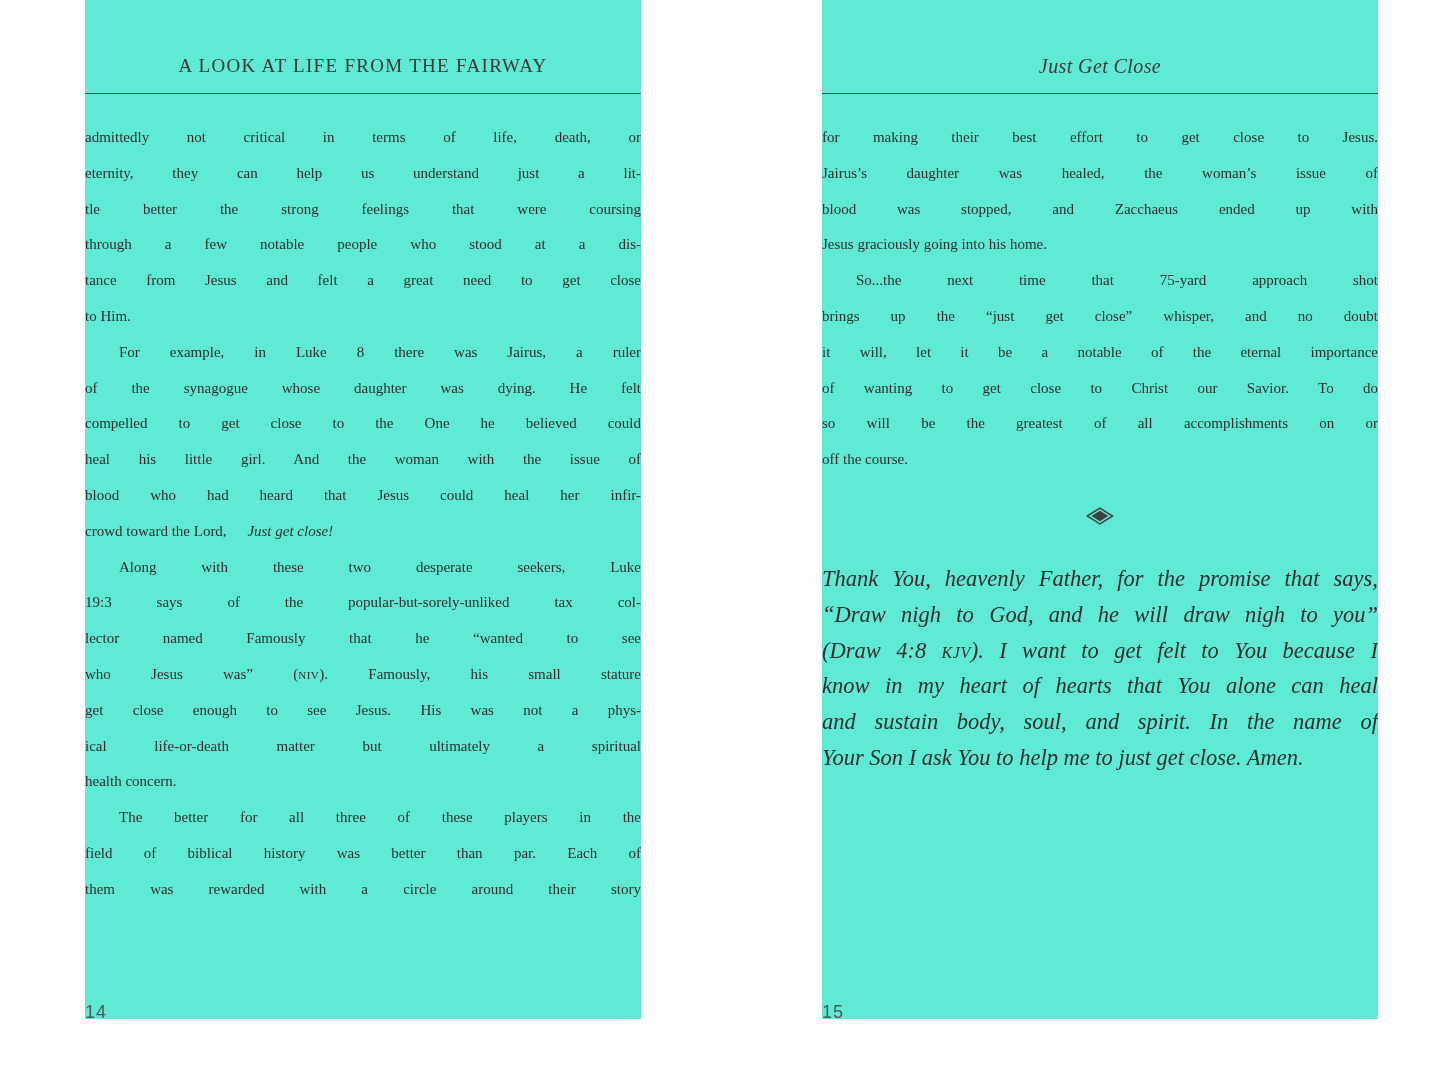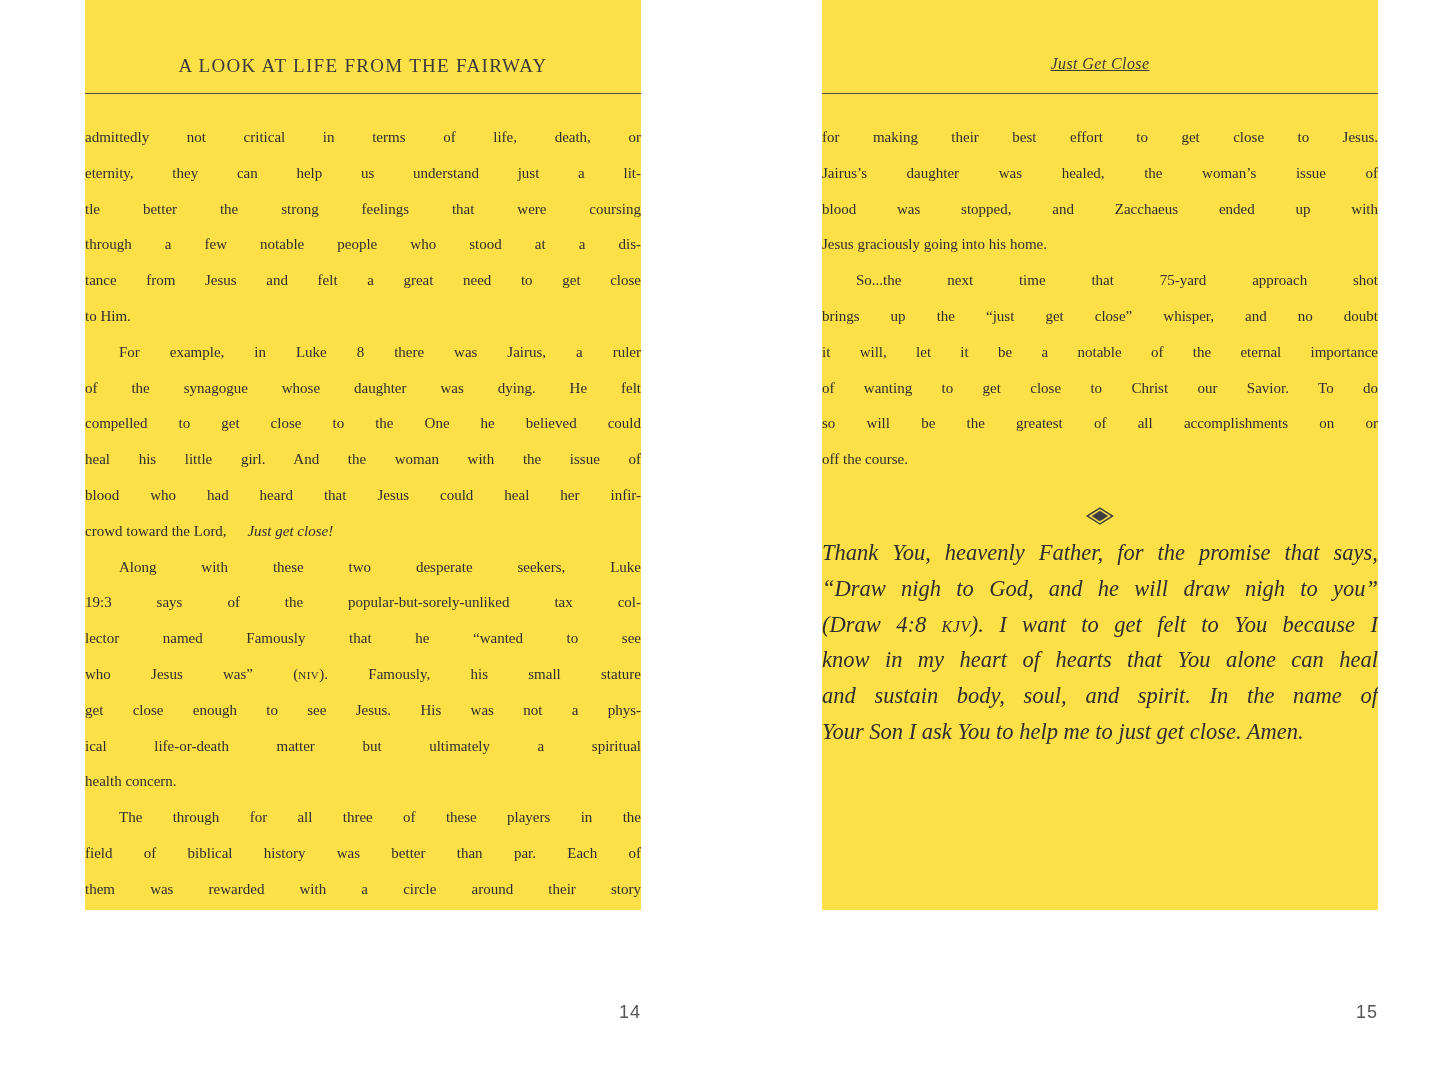--- a/index.html
+++ b/index.html
@@ -1,38 +1,38 @@
 <!DOCTYPE html>
 <html><head>
 <meta charset="utf-8">
 <style>
   html,body{margin:0;padding:0;background:#ffffff;}
   body{width:1445px;height:1084px;position:relative;overflow:hidden;
        font-family:"Liberation Serif","DejaVu Serif",serif;}
-  .page{position:absolute;top:0;width:556px;height:910px;background:#fde047;}
+  .page{position:absolute;top:0;width:556px;height:1019px;background:#5eead4;}
   .page-left{left:85px;}
   .page-right{left:822px;}
   .running-head{position:absolute;top:55px;left:0;right:0;text-align:center;color:#3a3a3a;}
   .page-left .running-head{font-size:19px;letter-spacing:1.3px;}
-  .page-right .running-head{font-style:italic;font-size:16px;letter-spacing:0.4px;text-decoration:underline;}
+  .page-right .running-head{font-style:italic;font-size:20px;letter-spacing:0.4px;}
   .head-rule{position:absolute;top:93px;left:0;right:0;border-top:1.5px solid #4f4f4f;}
   .body-block{position:absolute;top:120px;left:0;right:0;
        font-size:15px;line-height:35.8px;color:#2e2e2e;}
   .para{margin:0;}
   .line{text-align:justify;text-align-last:justify;height:35.8px;overflow:hidden;}
   .line.last{text-align-last:left;}
   .line.indent{text-indent:34px;}
   .it{font-style:italic;margin-left:17px;}
   .sc{font-variant:small-caps;text-transform:lowercase;letter-spacing:0.5px;}
   .ornament{position:absolute;top:501px;left:0;right:0;text-align:center;
        color:#3f3f3f;font-family:"DejaVu Sans",sans-serif;font-size:23px;}
   .ornament span{display:inline-block;transform:scaleX(1.6);}
-  .prayer{position:absolute;top:535px;left:0;right:0;font-style:italic;
+  .prayer{position:absolute;top:561px;left:0;right:0;font-style:italic;
        font-size:22.5px;line-height:35.8px;color:#2e2e2e;}
-  .folio{position:absolute;top:1002px;left:0;right:0;text-align:right;
+  .folio{position:absolute;top:1002px;left:0;right:0;text-align:left;
        font-family:"Liberation Sans",sans-serif;font-size:18px;color:#555;letter-spacing:1px;}
 </style>
 </head>
 <body>
 
 <div class="page page-left">
   <div class="running-head">A LOOK AT LIFE FROM THE FAIRWAY</div>
   <div class="head-rule"></div>
   <div class="body-block" id="left-body">
       <div class="para">
@@ -54,21 +54,21 @@
       <div class="para">
         <div class="line indent"><span>Along with these two desperate seekers, Luke</span></div>
         <div class="line"><span>19:3 says of the popular-but-sorely-unliked tax col-</span></div>
         <div class="line"><span>lector named Famously that he “wanted to see</span></div>
         <div class="line"><span>who Jesus was” (</span><span class="sc">NIV</span><span>). Famously, his small stature</span></div>
         <div class="line"><span>get close enough to see Jesus. His was not a phys-</span></div>
         <div class="line"><span>ical life-or-death matter but ultimately a spiritual</span></div>
         <div class="line last"><span>health concern.</span></div>
       </div>
       <div class="para">
-        <div class="line indent"><span>The through for all three of these players in the</span></div>
+        <div class="line indent"><span>The better for all three of these players in the</span></div>
         <div class="line"><span>field of biblical history was better than par. Each of</span></div>
         <div class="line"><span>them was rewarded with a circle around their story</span></div>
       </div>
     </div>
   <div class="folio">14</div>
 </div>
 
 <div class="page page-right">
   <div class="running-head">Just Get Close</div>
   <div class="head-rule"></div>

